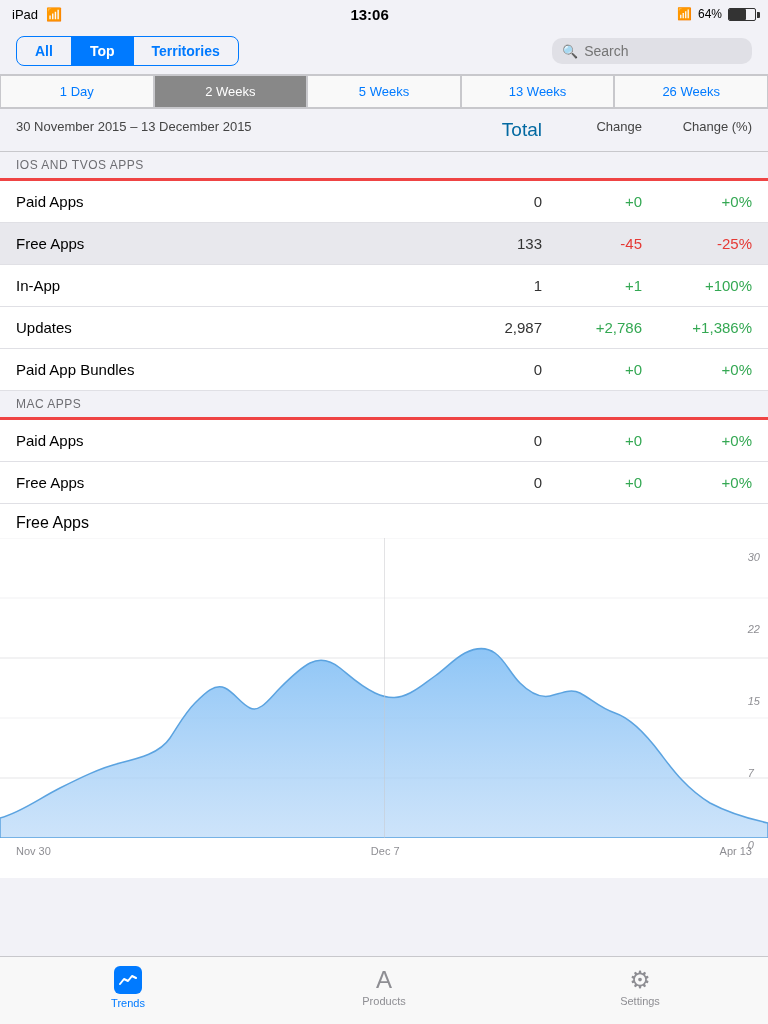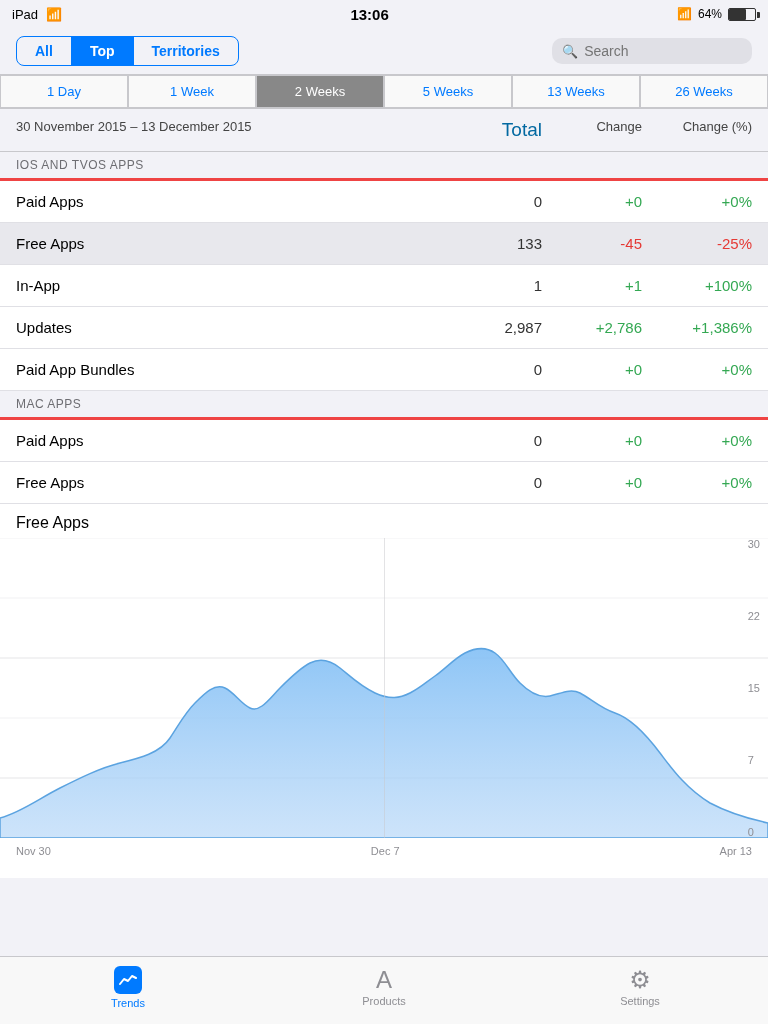--- a/index.html
+++ b/index.html
@@ -172,27 +172,28 @@
       height: 340px;
       overflow: hidden;
     }
     .chart-area {
       width: 100%;
       height: 300px;
     }
     .chart-labels-y {
       position: absolute;
       right: 8px;
-      top: 0;
+      top: 13px;
       height: 300px;
       display: flex;
       flex-direction: column;
       justify-content: space-between;
       font-size: 11px;
       color: #8e8e93;
+      font-style: italic;
     }
     .chart-labels-x {
       display: flex;
       justify-content: space-between;
       padding: 4px 16px;
       font-size: 11px;
       color: #8e8e93;
     }
     .divider-line {
       position: absolute;
@@ -271,21 +272,20 @@
       <button class="segment-btn">Territories</button>
     </div>
     <div class="search-box">
       <span style="color:#8e8e93;font-size:13px;">🔍</span>
       <input type="text" placeholder="Search" style="">
     </div>
   </div>
 
   <div class="period-tabs">
     <div class="period-tab">1 Day</div>
-    <div class="period-tab">1 Week</div>
     <div class="period-tab active">2 Weeks</div>
     <div class="period-tab">5 Weeks</div>
     <div class="period-tab">13 Weeks</div>
     <div class="period-tab">26 Weeks</div>
   </div>
 
   <div class="table-header">
     <div class="col-name">30 November 2015 – 13 December 2015</div>
     <div class="col-total">Total</div>
     <div class="col-change">Change</div>

